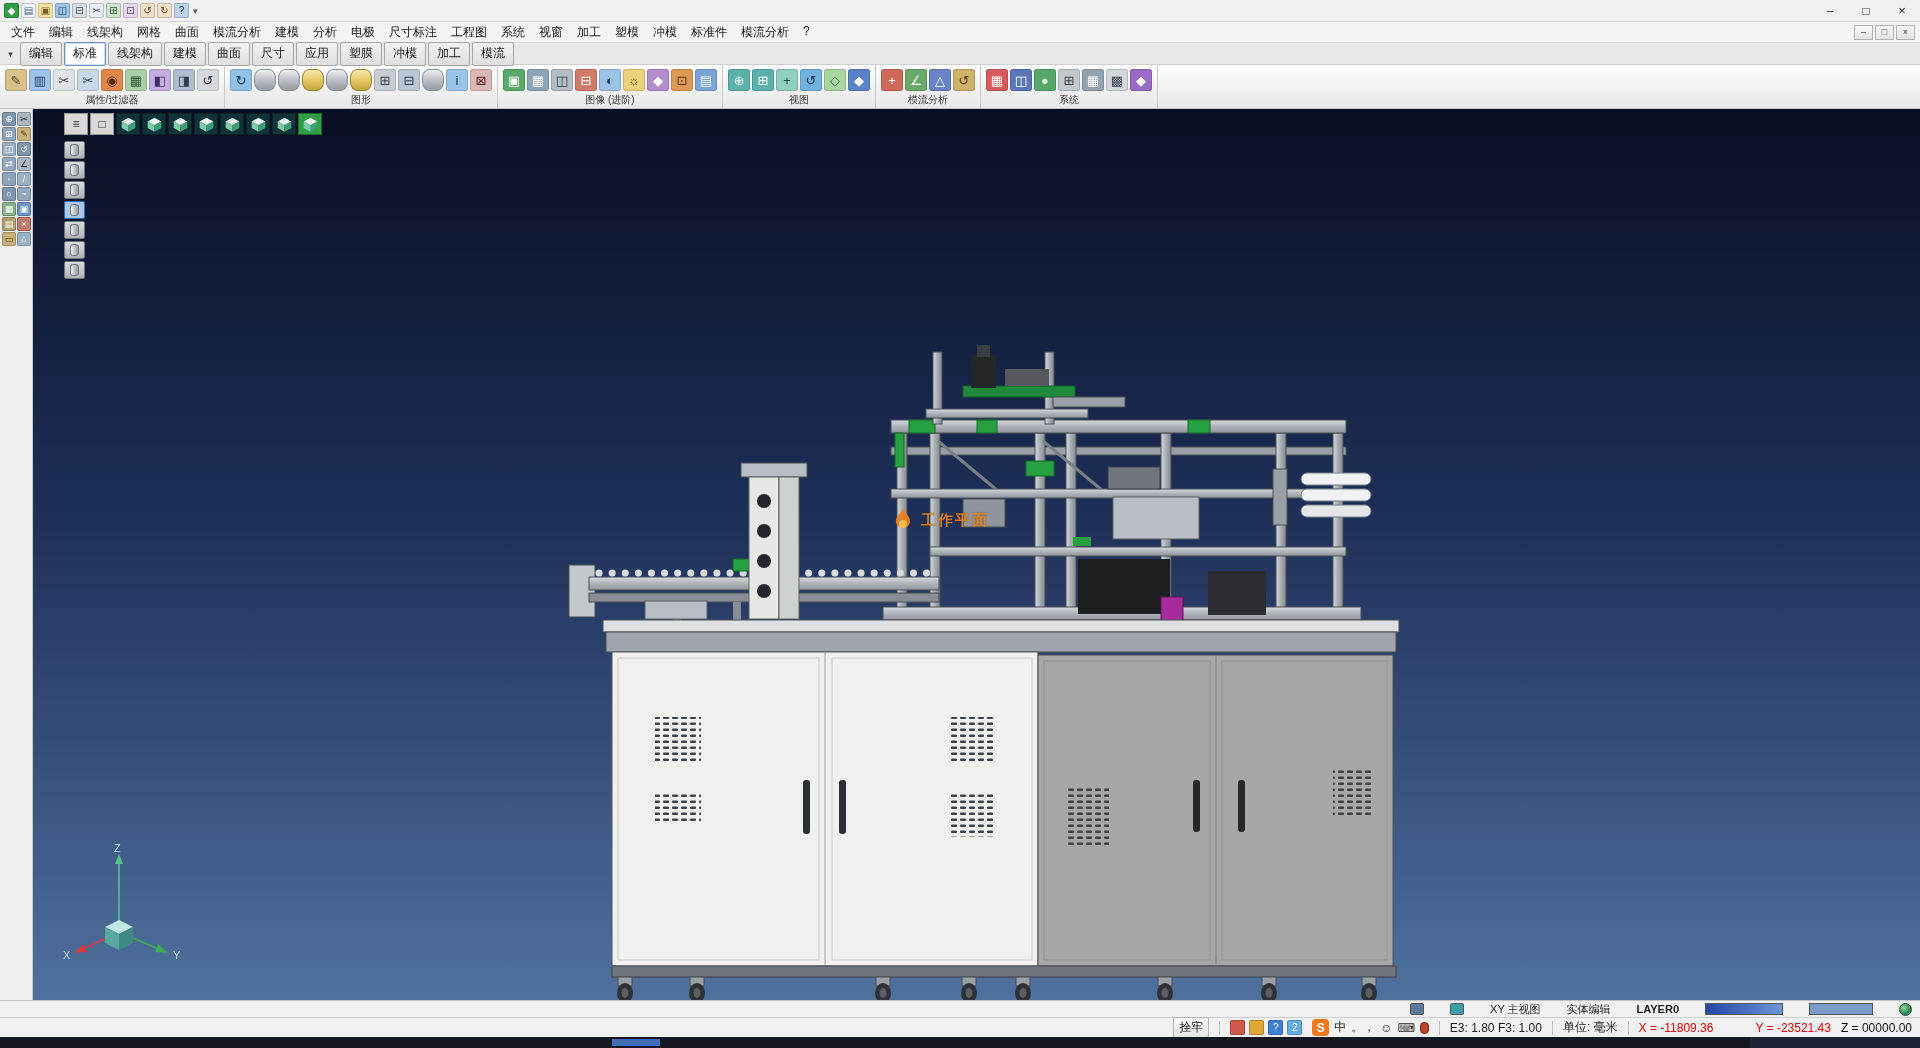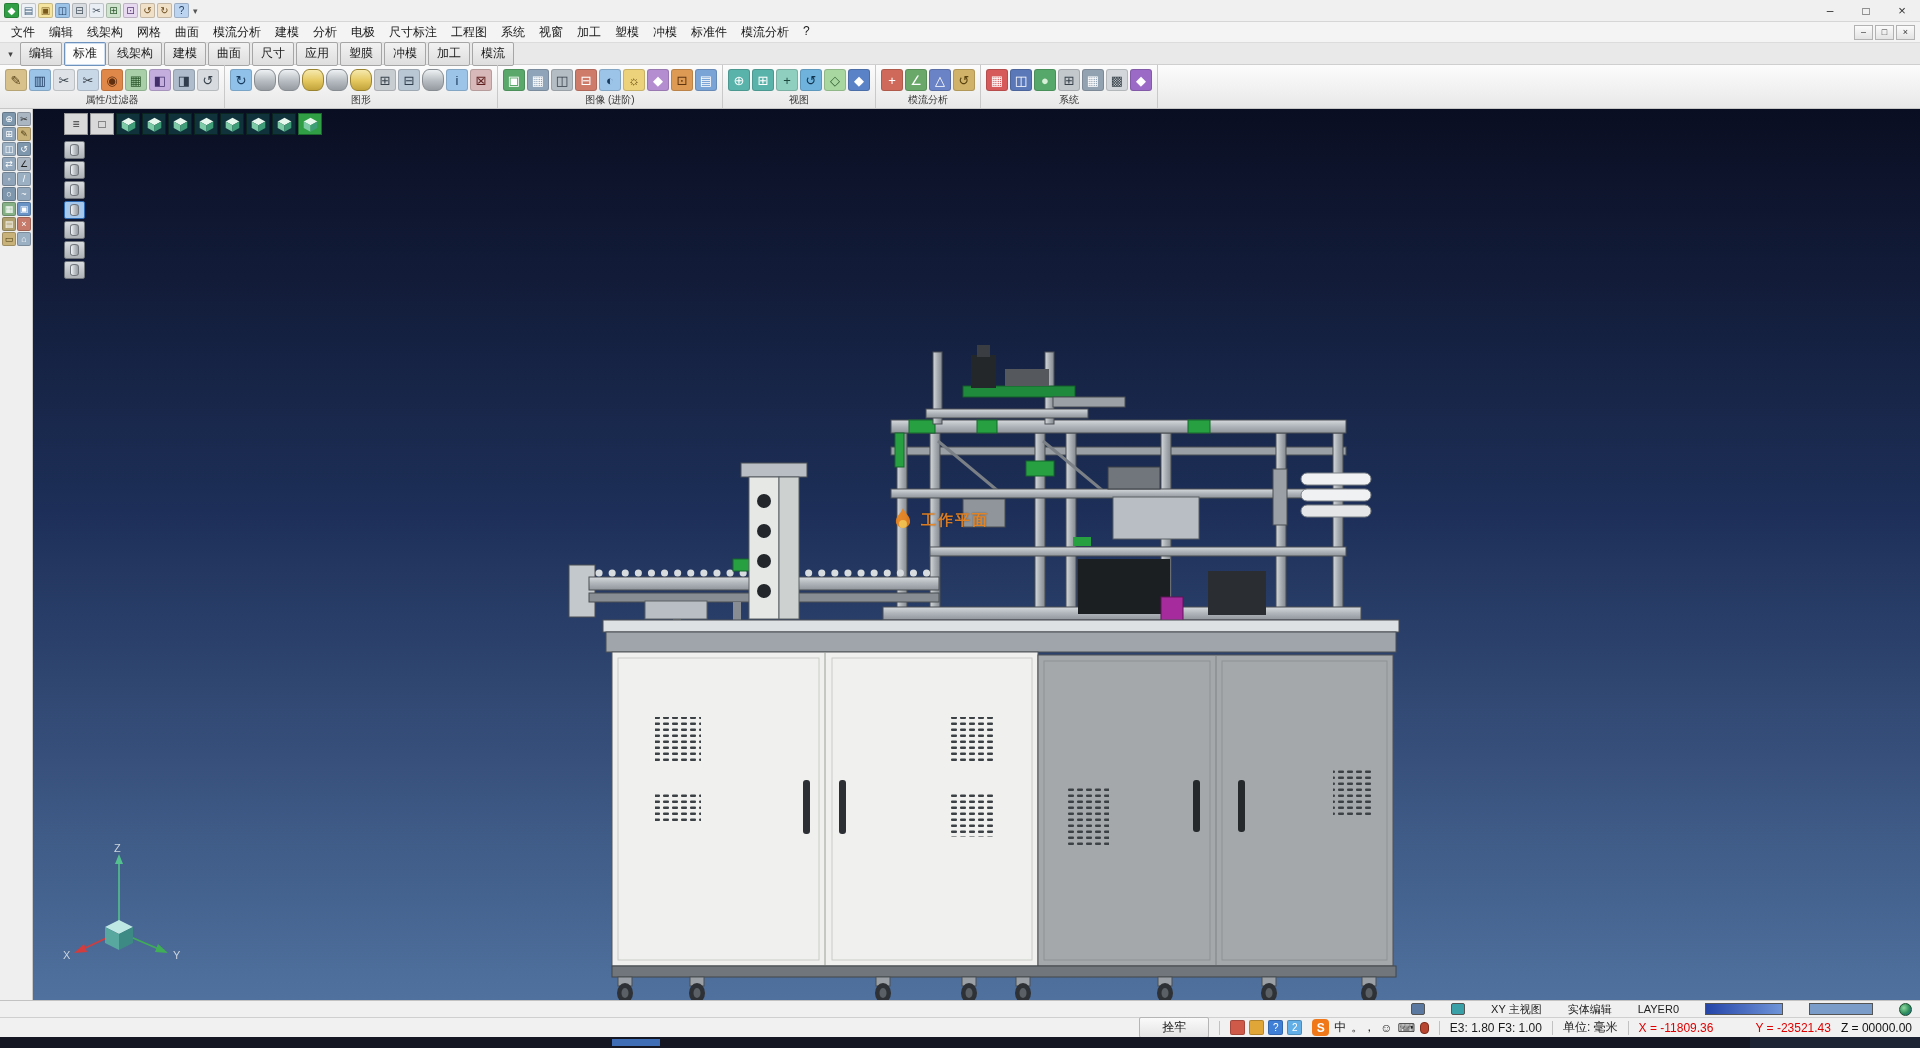--- a/index.html
+++ b/index.html
@@ -62,29 +62,29 @@
   .watermark{position:absolute;left:858px;top:398px;display:flex;align-items:center;gap:6px;opacity:.92}
   .watermark .wm-text{color:#e8821e;font-size:15px;font-weight:bold;letter-spacing:2px;text-shadow:0 0 2px rgba(0,0,0,.4)}
 
   
   .axis-triad{position:absolute;left:26px;top:731px}
   .axis-triad text{fill:#ccd5dd;font-size:11px;font-family:"Liberation Sans","DejaVu Sans",sans-serif}
 
   
   .status-a{height:17px;background:#f0f0f0;border-top:1px solid #c2c2c2;display:flex;align-items:center;justify-content:flex-end;gap:26px;padding:0 8px;font-size:11px;color:#222}
   .sa-ic{width:14px;height:12px;border-radius:2px;border:1px solid #555}
-  .layer{font-weight:normal}
+  .layer{font-weight:bold}
   .bar1{width:78px;height:12px;border:1px solid #555;background:linear-gradient(90deg,#2545a8,#6f94d8)}
   .bar2{width:64px;height:12px;border:1px solid #555;background:#7a9cc8}
   .globe{width:13px;height:13px;border-radius:50%;background:radial-gradient(circle at 35% 35%,#8fd8a0,#2f8f5a 55%,#1f5fae);border:1px solid #1d4f2d}
 
   .status-b{height:20px;background:#f1f1f1;border-top:1px solid #cfcfcf;display:flex;align-items:center;gap:10px;padding:0 8px;font-size:12px;color:#1a1a1a}
   .sb-spacer{flex:1}
   .vsep{width:1px;height:14px;background:#c2c2c2}
-  .lock{padding:1px 22px;border:1px solid #b5b5b5;background:linear-gradient(#fafafa,#e4e4e4);border-radius:2px}
+  .lock{padding:1px 5px;border:1px solid #b5b5b5;background:linear-gradient(#fafafa,#e4e4e4);border-radius:2px}
   .tray{display:flex;gap:4px;align-items:center}
   .tray-ic{width:15px;height:15px;border-radius:2px;display:flex;align-items:center;justify-content:center;font-size:10px;border:1px solid rgba(0,0,0,.2)}
   .ime{display:flex;align-items:center;gap:5px}
   .sogou{width:17px;height:17px;border-radius:4px;background:#f07818;color:#fff;font-weight:bold;font-size:12px;display:flex;align-items:center;justify-content:center}
   .ime-it{font-size:12px;color:#222}
   .ime-mic{width:9px;height:12px;border-radius:4px;background:#b8452f;border:1px solid #7d2d1d}
   .coord{font-size:12px;color:#111}
   .coord.red{color:#e00000}
 
   

